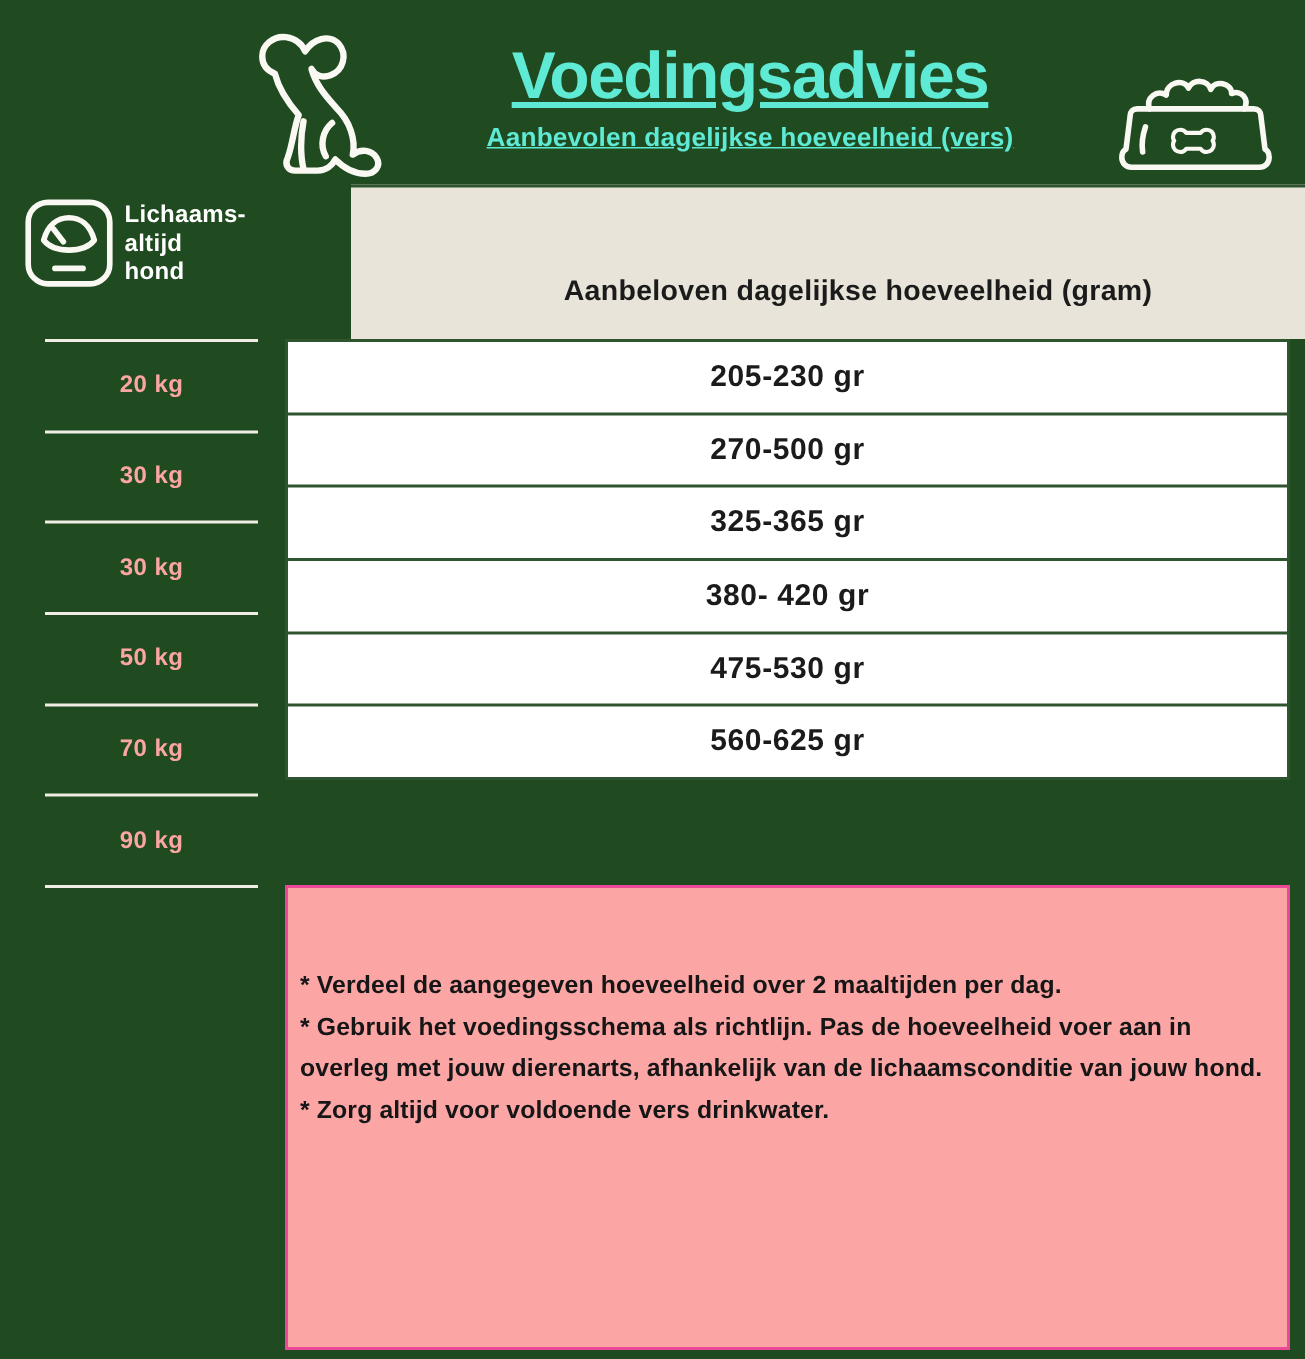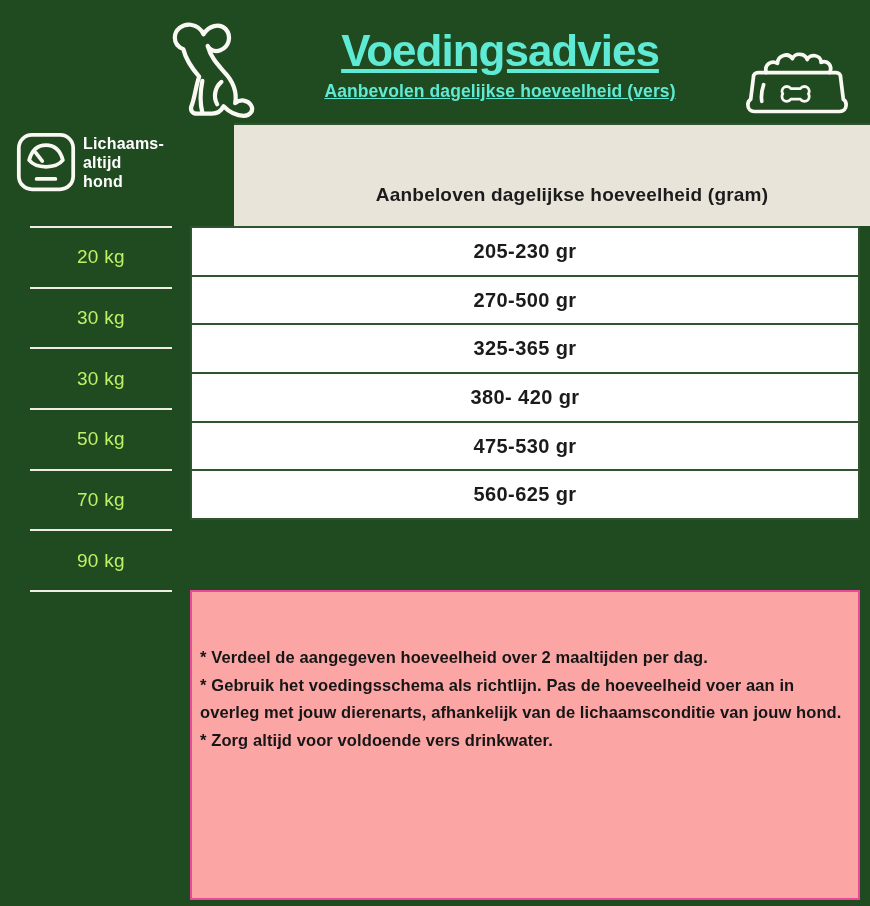--- a/index.html
+++ b/index.html
@@ -22,21 +22,21 @@
   .subtitle { font-size:17.5px; font-weight:700; margin-top:8px; letter-spacing:0.1px; }
 
   
   .scale-icon { position:absolute; left:16px; top:130px; width:60px; height:66px; }
   .sidebar-label { position:absolute; left:83px; top:134px; color:#FFFFFF;
                    font-size:16px; font-weight:700; line-height:19px; letter-spacing:0.2px; }
 
   .weight-col { position:absolute; left:30px; top:226px; width:142px; height:366px;
                 display:flex; flex-direction:column; }
   .weight-cell { flex:1; border-top:2px solid #EFEDE4; display:flex; align-items:center;
-                 justify-content:center; color:#bef264; font-size:19px; font-weight:400;
+                 justify-content:center; color:#fca5a5; font-size:16px; font-weight:700;
                  letter-spacing:0.3px; }
   .weight-col::after { content:""; border-top:2px solid #EFEDE4; }
 
   
   .band { position:absolute; left:186px; top:123px; width:676px; height:103px;
           background:#E9E4DA; display:flex; align-items:flex-end; justify-content:center;
           padding-bottom:20px; color:#1B1B1B; font-size:19px; font-weight:700;
           letter-spacing:0.2px; border-top:2px solid #2E5430;margin-left:48px; }
   .amount-col { position:absolute; left:190px; top:226px; width:670px; height:294px;
                 background:#2E5430; padding:2px; display:flex; flex-direction:column; gap:2px; }

